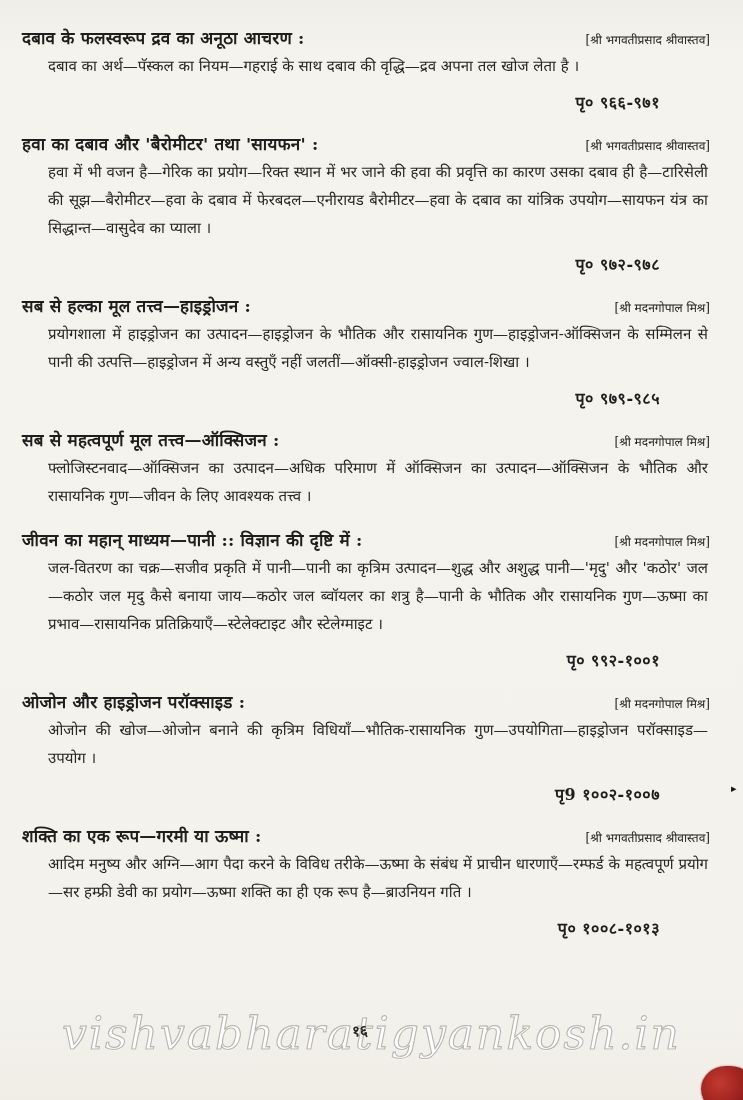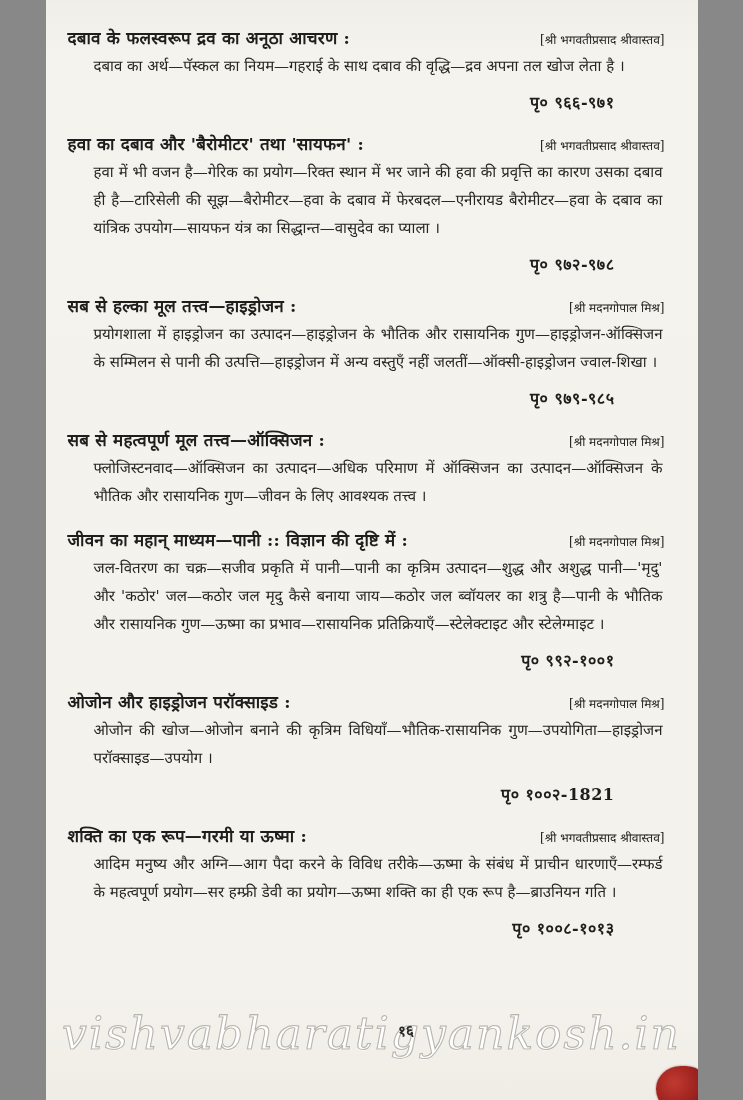--- a/index.html
+++ b/index.html
@@ -1,18 +1,18 @@
 <!DOCTYPE html>
 <html><head>
 <meta charset="utf-8">
 <style>
   html, body { margin: 0; padding: 0; background: #888; }
   .page {
     position: relative;
-    width: 652px;
+    width: 743px;
     height: 1100px;
     margin: 0 auto;
     overflow: hidden;
     background: linear-gradient(180deg, #f0eee8 0%, #f5f3ee 5%, #f4f2ec 90%, #efede6 100%);
     font-family: "DejaVu Serif", "Liberation Serif", serif;
     color: #1f1e1c;
   }
   .content {
     padding: 26px 33px 0 22px;
   }
@@ -144,21 +144,21 @@
       <div class="entry-desc">जल-वितरण का चक्र—सजीव प्रकृति में पानी—पानी का कृत्रिम उत्पादन—शुद्ध और अशुद्ध पानी—'मृदु' और 'कठोर' जल—कठोर जल मृदु कैसे बनाया जाय—कठोर जल ब्वॉयलर का शत्रु है—पानी के भौतिक और रासायनिक गुण—ऊष्मा का प्रभाव—रासायनिक प्रतिक्रियाएँ—स्टेलेक्टाइट और स्टेलेग्माइट ।</div>
       <div class="entry-pages">पृ० ९९२-१००१</div>
     </div>
 
     <div class="entry">
       <div class="entry-head">
         <span class="entry-title">ओजोन और हाइड्रोजन परॉक्साइड :</span>
         <span class="entry-author">[श्री मदनगोपाल मिश्र]</span>
       </div>
       <div class="entry-desc">ओजोन की खोज—ओजोन बनाने की कृत्रिम विधियाँ—भौतिक-रासायनिक गुण—उपयोगिता—हाइड्रोजन परॉक्साइड—उपयोग ।</div>
-      <div class="entry-pages">पृ० १००२-1821</div>
+      <div class="entry-pages">पृ9 १००२-१००७</div>
     </div>
 
     <div class="entry">
       <div class="entry-head">
         <span class="entry-title">शक्ति का एक रूप—गरमी या ऊष्मा :</span>
         <span class="entry-author">[श्री भगवतीप्रसाद श्रीवास्तव]</span>
       </div>
       <div class="entry-desc">आदिम मनुष्य और अग्नि—आग पैदा करने के विविध तरीके—ऊष्मा के संबंध में प्राचीन धारणाएँ—रम्फर्ड के महत्वपूर्ण प्रयोग—सर हम्फ्री डेवी का प्रयोग—ऊष्मा शक्ति का ही एक रूप है—ब्राउनियन गति ।</div>
       <div class="entry-pages">पृ० १००८-१०१३</div>
     </div>

